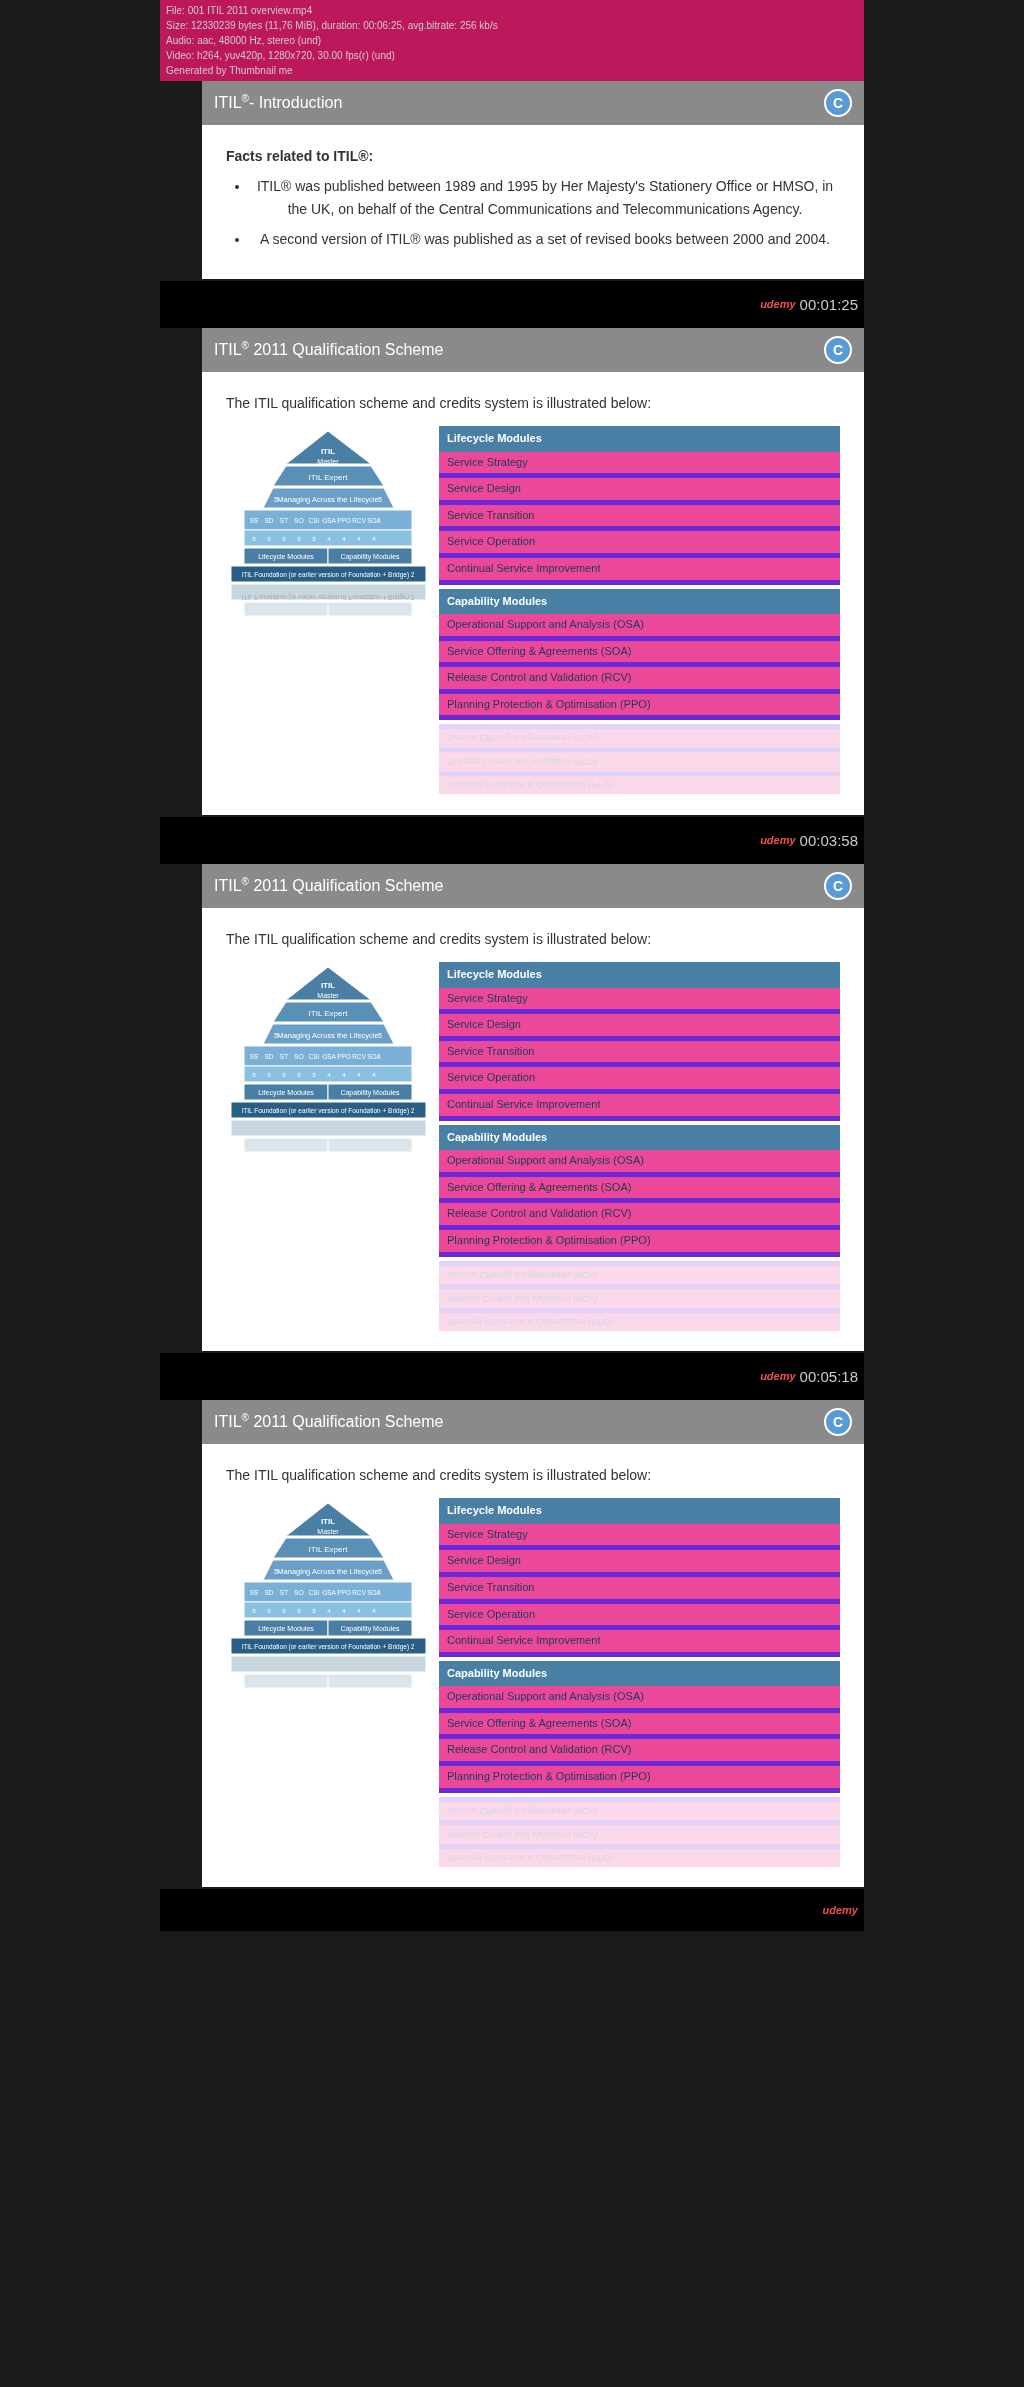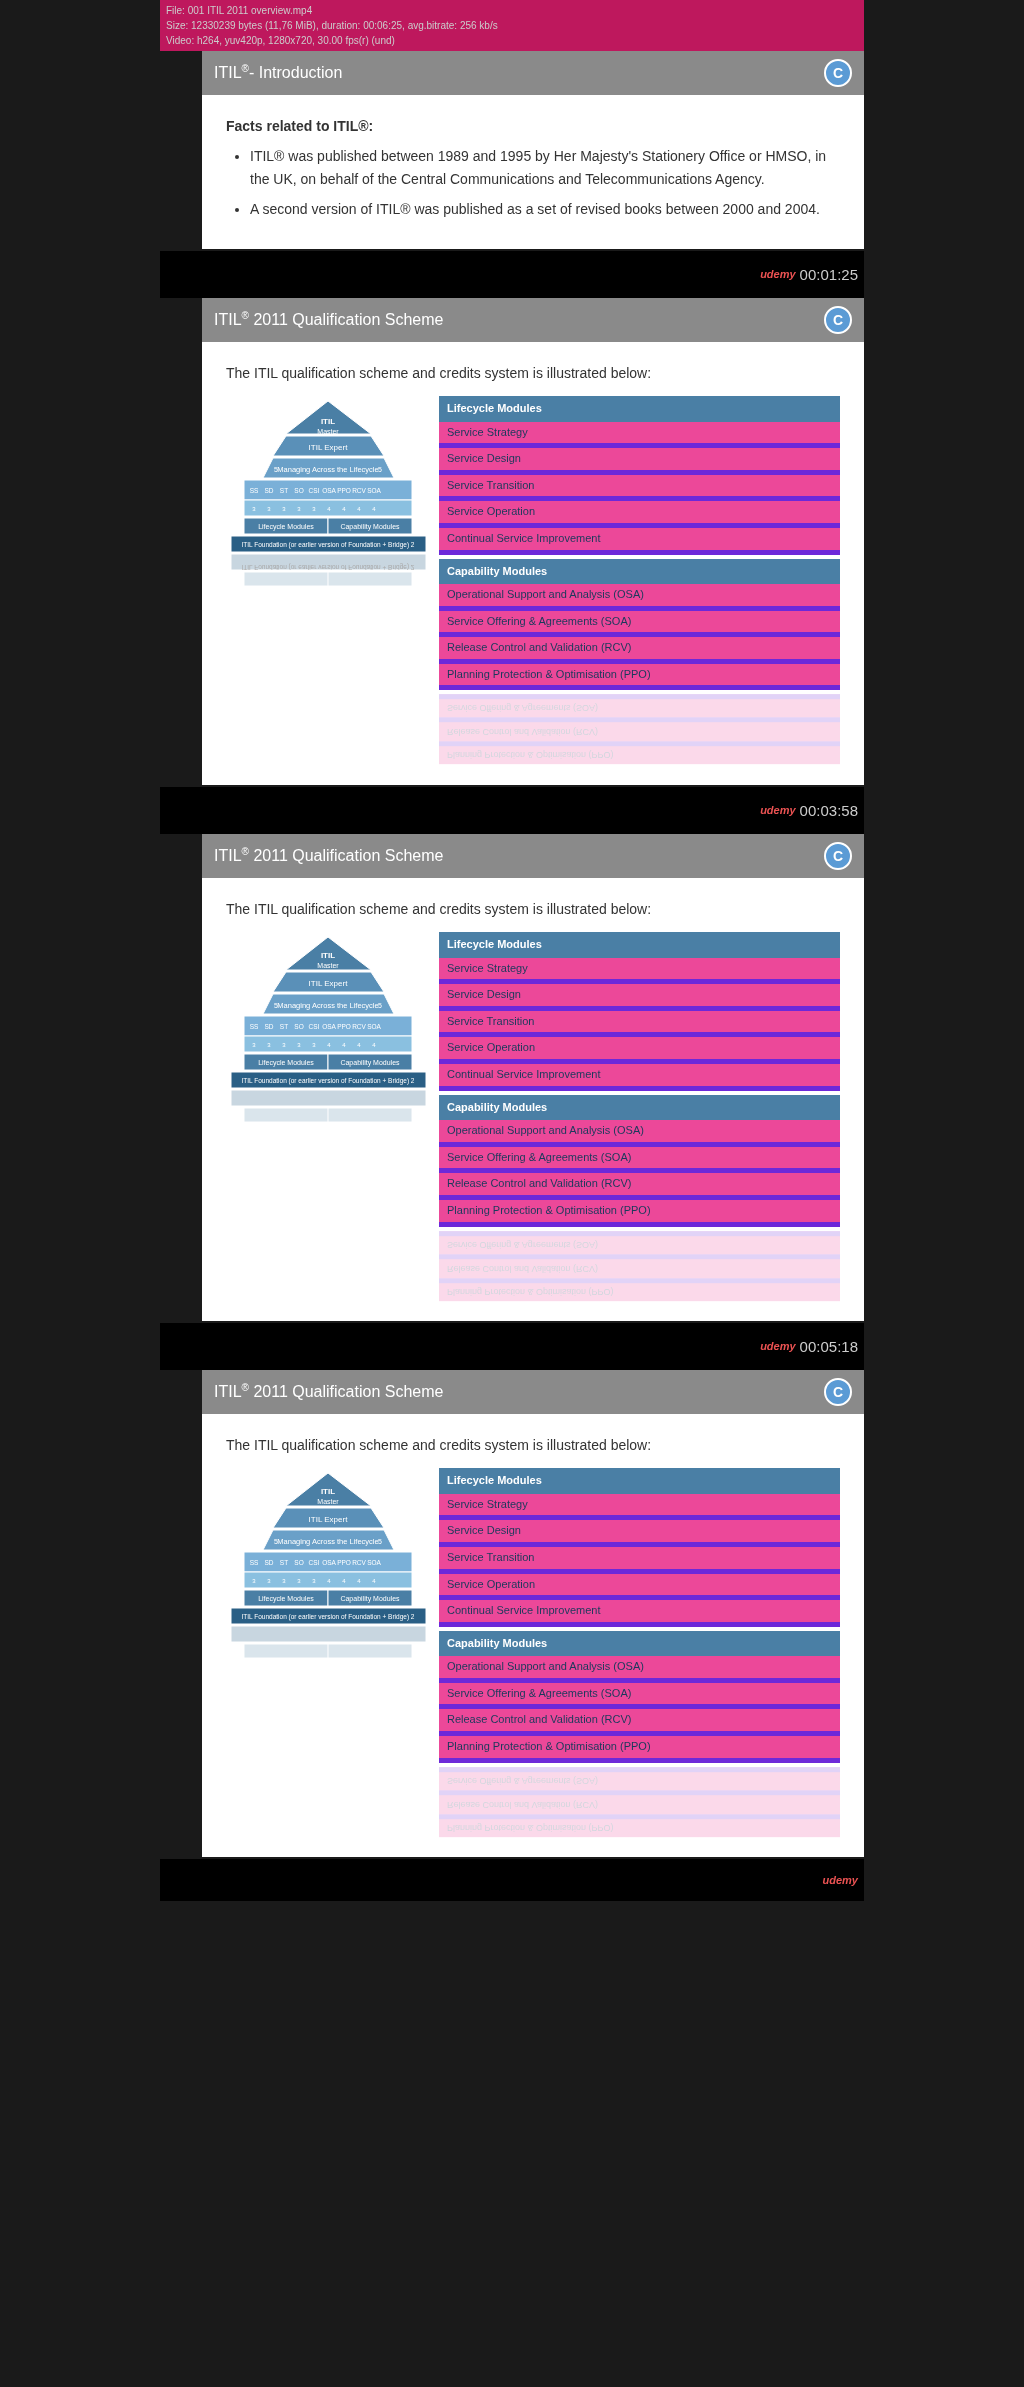--- a/index.html
+++ b/index.html
@@ -68,20 +68,21 @@
     .intro-text {
       margin-bottom: 12px;
     }
     .facts-heading {
       font-weight: bold;
       margin-bottom: 8px;
     }
     .bullet-list {
       list-style: disc;
       padding-left: 24px;
+      text-align: center;
     }
     .bullet-list li {
       margin-bottom: 8px;
     }
 
     
     .udemy-bar {
       background: #000000;
       display: flex;
       justify-content: flex-end;
@@ -145,21 +146,23 @@
     }
 
     sup { vertical-align: super; font-size: 0.7em; }
   </style>
 </head>
 <body>
 
 <div class="file-info-bar">
   <div>File: 001 ITIL 2011 overview.mp4</div>
   <div>Size: 12330239 bytes (11,76 MiB), duration: 00:06:25, avg.bitrate: 256 kb/s</div>
+  <div>Audio: aac, 48000 Hz, stereo (und)</div>
   <div>Video: h264, yuv420p, 1280x720, 30.00 fps(r) (und)</div>
+  <div>Generated by Thumbnail me</div>
 </div>
 
 <div class="section-wrapper">
   <div class="section-header">
     <div class="title">
       <span>ITIL</span><sup>®</sup><span>- Introduction</span>
     </div>
     <div class="copyright-icon">
       <span>C</span>
     </div>

